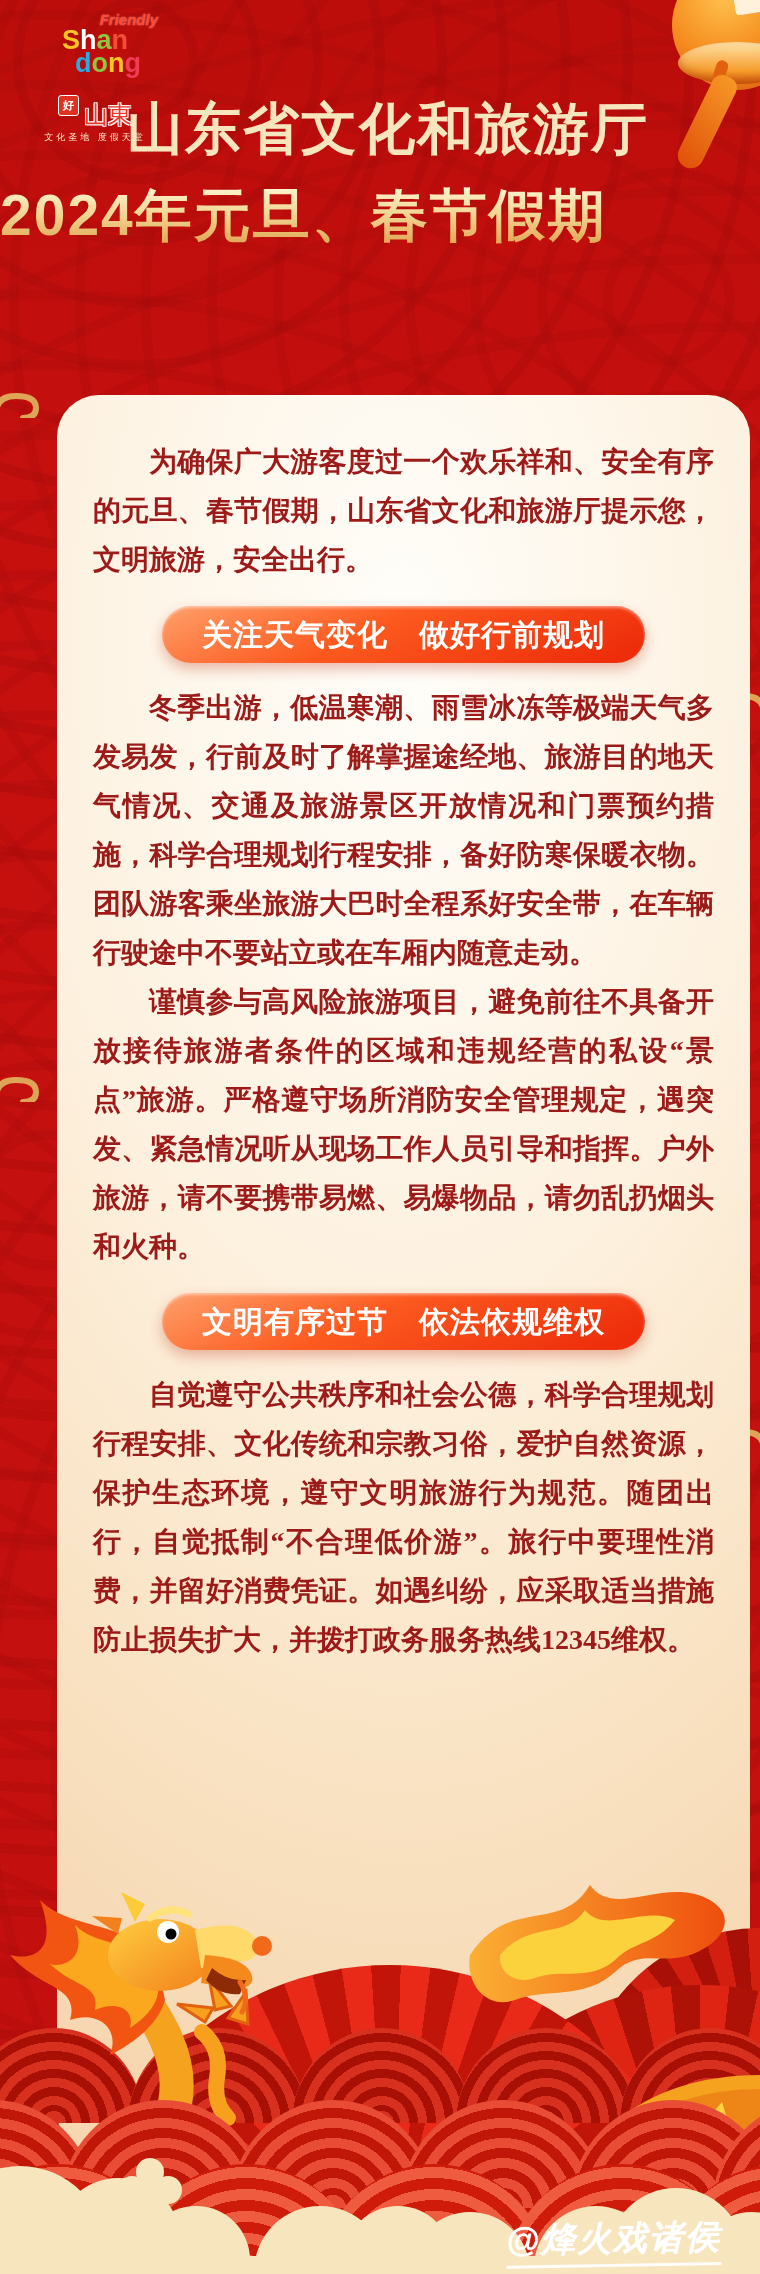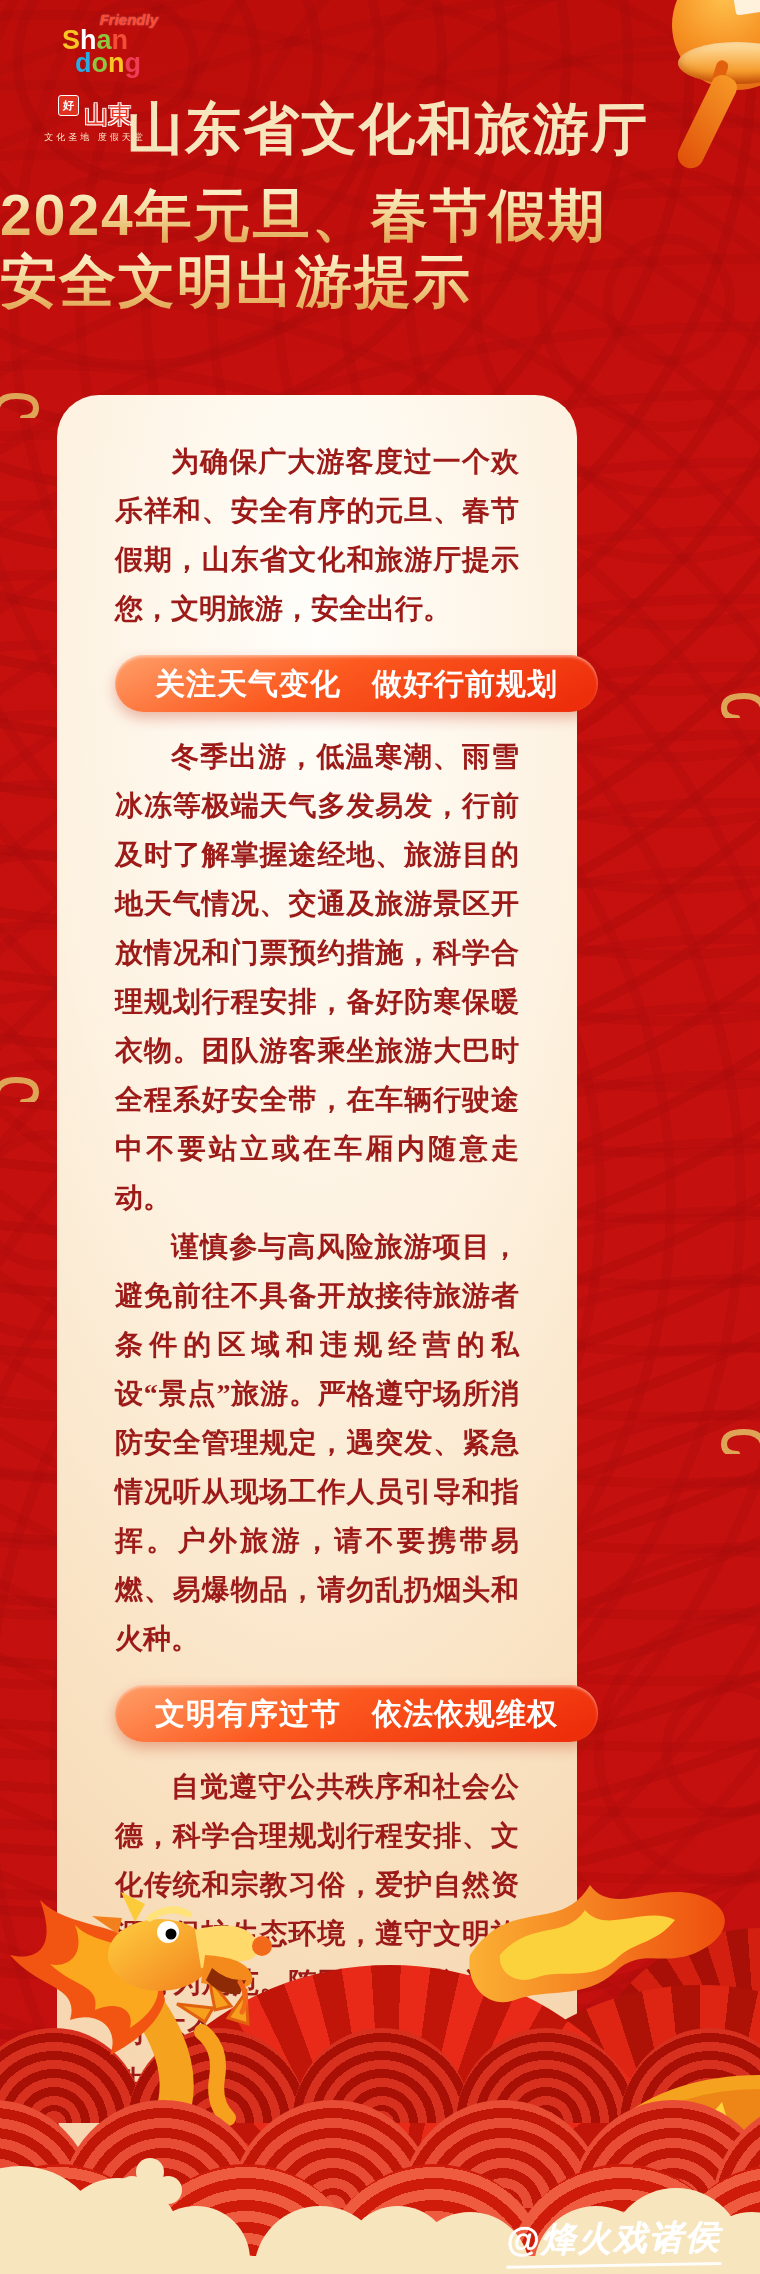--- a/index.html
+++ b/index.html
@@ -49,22 +49,22 @@
   .subtitle{position:absolute;left:0;top:182px;width:100%;text-align:left;
     font-weight:900;font-size:57px;line-height:66px;letter-spacing:2px;color:#F3D489;}
   .subtitle div{display:block;background:linear-gradient(180deg,#FDF3D0 8%,#F2D694 48%,#E2A452 96%);
     -webkit-background-clip:text;background-clip:text;color:transparent;}
   
   .orn{position:absolute;width:52px;height:30px;}
   .orn svg{display:block}
   .orn.left{left:-8px}.orn.right{right:-8px;transform:scaleX(-1);}
   .o1{top:388px}.o2{top:688px}.o3{top:1072px}.o4{top:1424px}
   
-  .card{position:absolute;left:57px;top:395px;width:520px;height:1760px;border-radius:42px;
-    box-sizing:border-box;padding:42px 58px 0;
+  .card{position:absolute;left:57px;top:395px;width:693px;height:1760px;border-radius:42px;
+    box-sizing:border-box;padding:42px 36px 0;
     background:radial-gradient(120% 85% at 50% 14%,#FFFEFA 0%,#FDF1DF 45%,#F9E2C2 78%,#F6D7B2 100%);}
   .card p{margin:0;font-family:"Liberation Serif","DejaVu Serif",serif;font-weight:700;
     font-size:28px;line-height:49px;color:#9C1A18;text-align:justify;text-indent:2em;}
   .pill{display:table;margin:22px auto 20px;height:57px;padding:0 40px;border-radius:29px;
     color:#fff;font-size:30px;line-height:57px;font-weight:700;letter-spacing:1px;white-space:nowrap;
     background:linear-gradient(155deg,#FFA06A 0%,#FC5A1F 42%,#EE2E0B 92%);
     box-shadow:0 6px 14px rgba(190,30,0,.30),inset 0 2px 3px rgba(255,255,255,.45);}
   
   .illus{position:absolute;left:0;top:1860px;width:760px;height:414px;overflow:hidden;}
   .fan{position:absolute;border-radius:50%;clip-path:inset(0 0 49% 0);}
@@ -116,21 +116,20 @@
     <span class="cn-row">
       <span class="seal">好</span>
       <span class="cn">山東</span>
     </span>
     <span class="tagline">文化圣地 度假天堂</span>
   </div>
 
   <h1 class="org-title">山东省文化和旅游厅</h1>
   <div class="subtitle">
     <div>2024年元旦、春节假期</div>
-    <div>安全文明出游提示</div>
   </div>
 
   <span class="orn left o1">
       <svg width="52" height="30" viewBox="0 0 52 30">
         <path d="M4,26 q0,-18 20,-18 q20,0 20,12 q0,10 -13,10" fill="none" stroke="#DFA557" stroke-width="6" stroke-linecap="round"></path>
       </svg>
     </span>
   <span class="orn right o2">
       <svg width="52" height="30" viewBox="0 0 52 30">
         <path d="M4,26 q0,-18 20,-18 q20,0 20,12 q0,10 -13,10" fill="none" stroke="#DFA557" stroke-width="6" stroke-linecap="round"></path>

